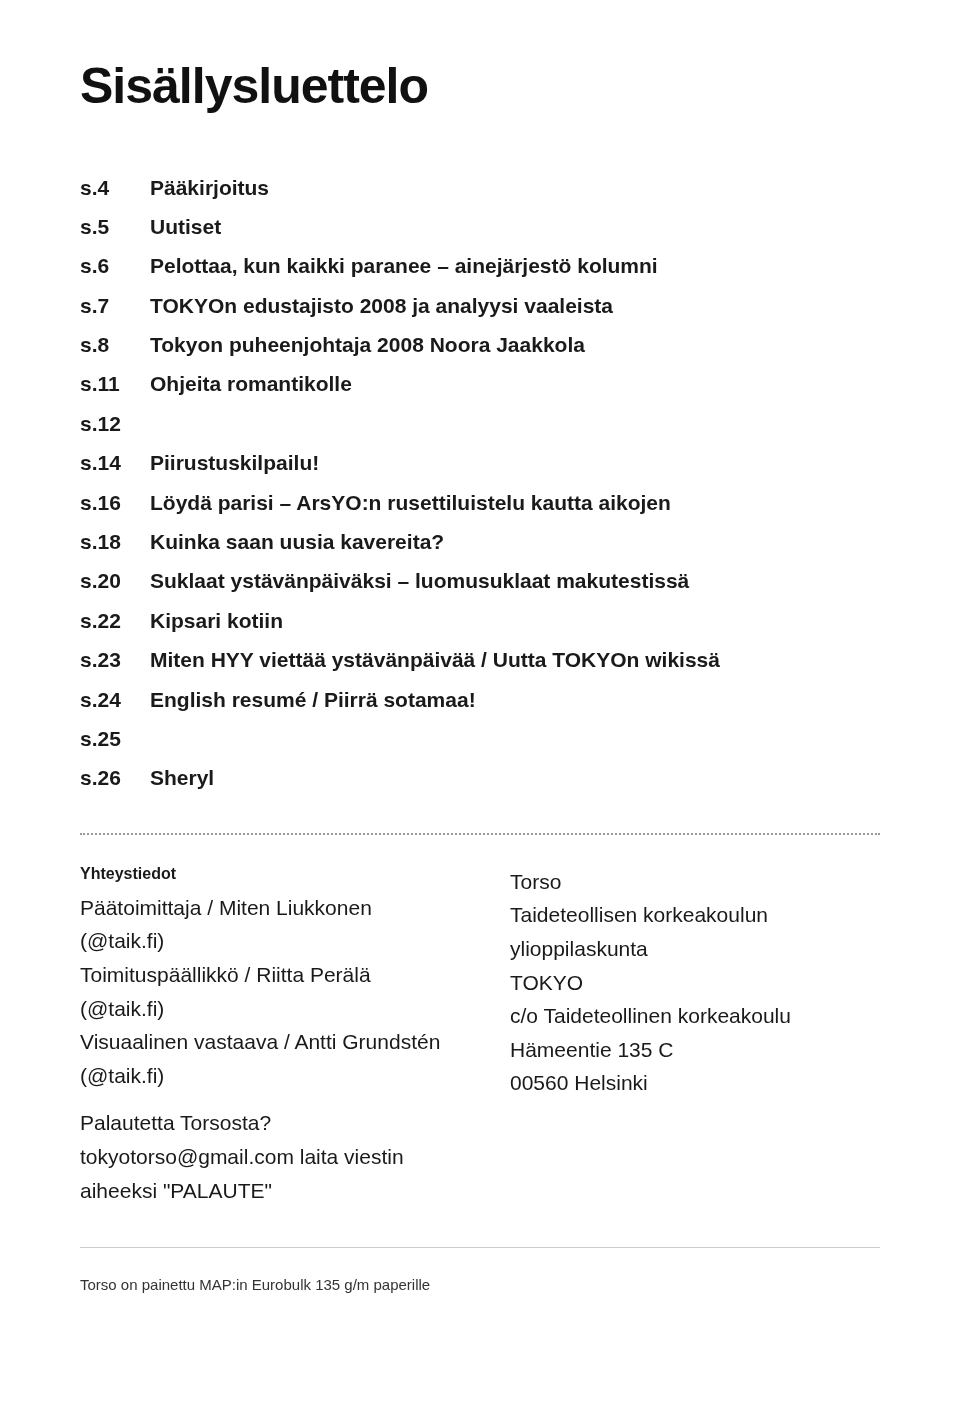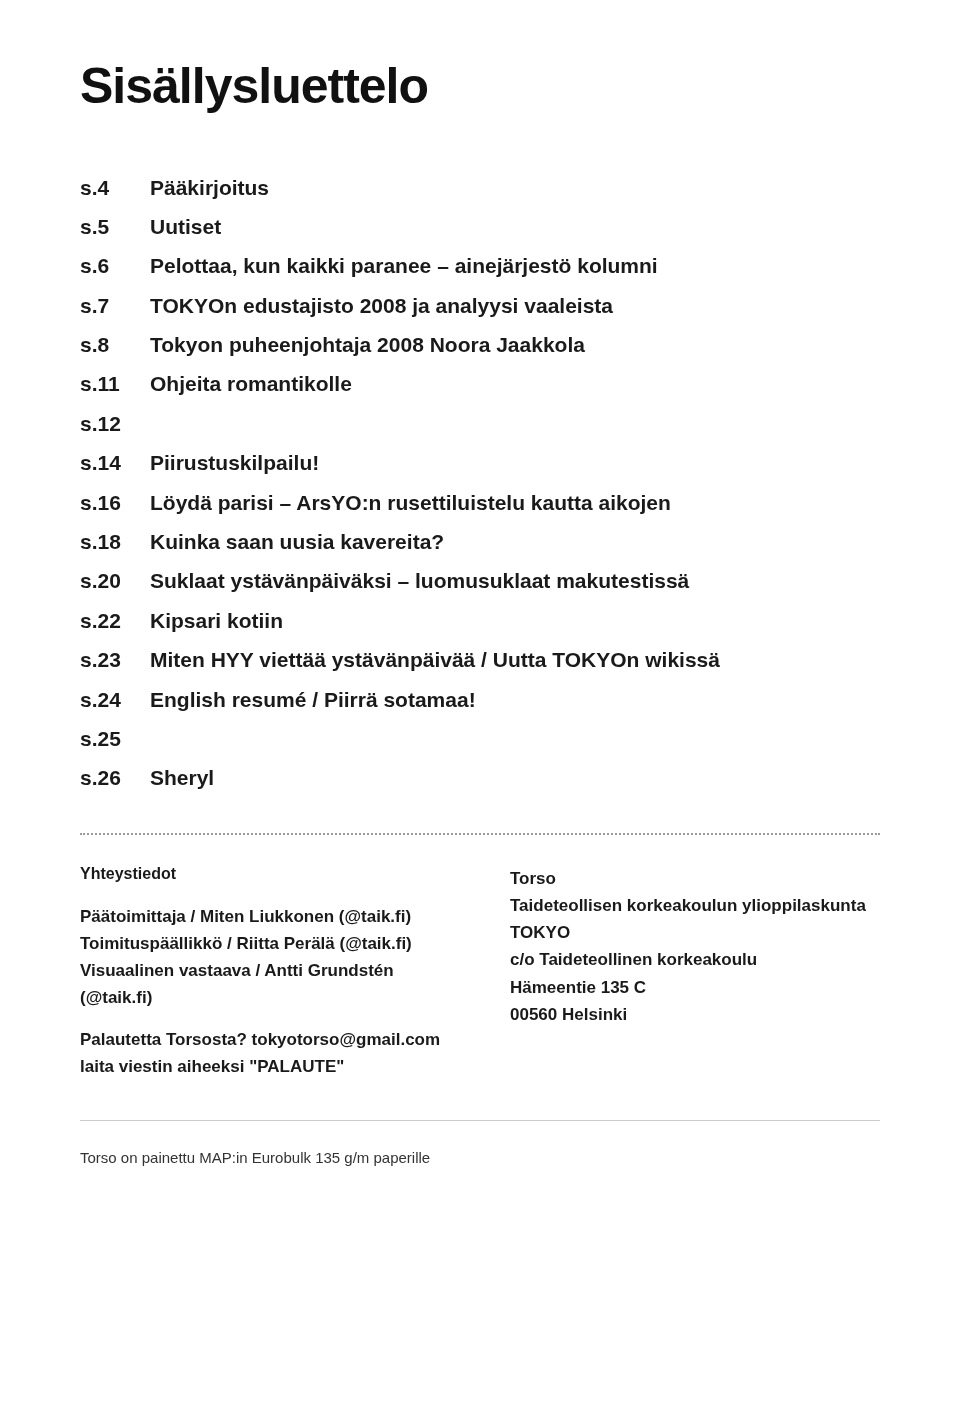--- a/index.html
+++ b/index.html
@@ -72,27 +72,27 @@
       flex: 1;
     }
 
     .contact-right {
       flex: 1;
     }
 
     .contact-heading {
       font-size: 16px;
       font-weight: 700;
-      margin-bottom: 20px;
+      margin-bottom: 8px;
     }
 
     .contact-text {
-      font-size: 17px;
+      font-size: 21px;
       line-height: 1.6;
-      font-weight: 700;
+      font-weight: 400;
     }
 
     .contact-block {
       margin-bottom: 14px;
     }
 
     .footer-note {
       font-size: 15px;
       color: #333;
       margin-top: 20px;

